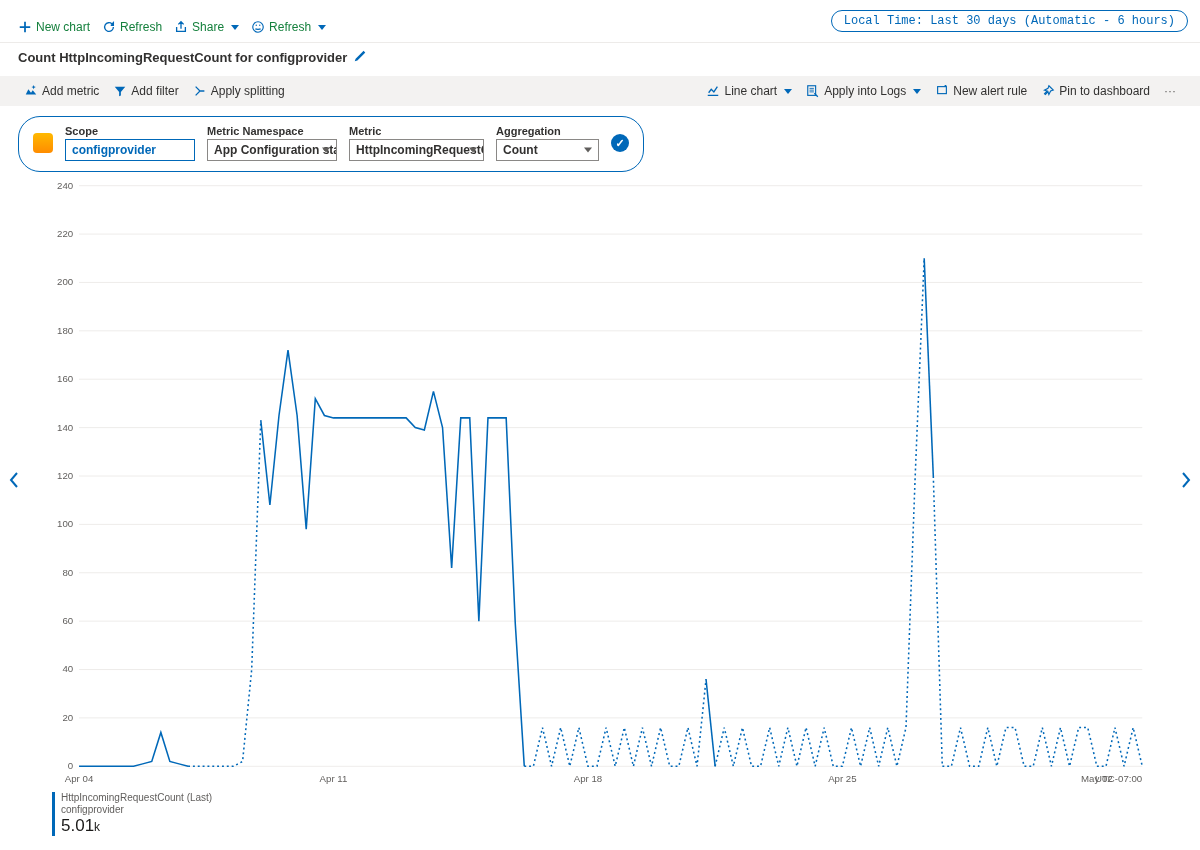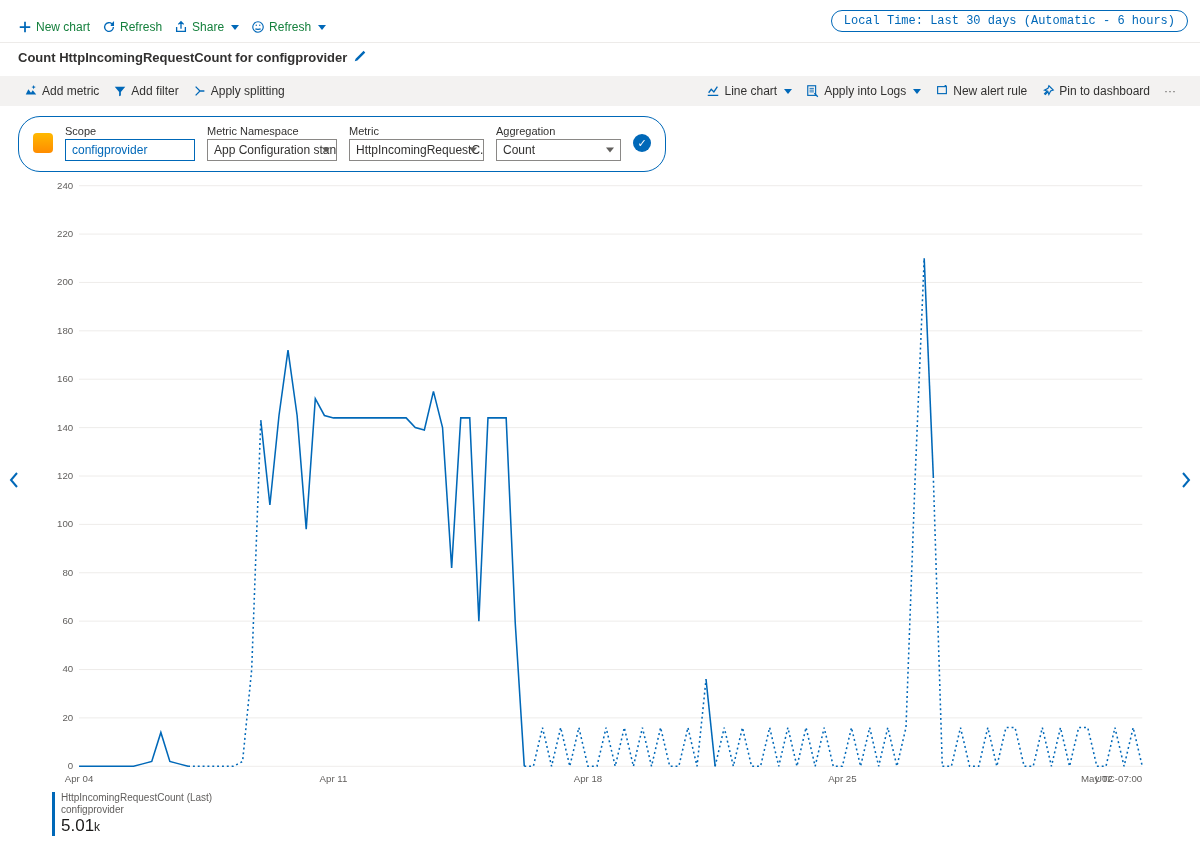--- a/index.html
+++ b/index.html
@@ -17,28 +17,28 @@
 
   
   .action-bar { display:flex; align-items:center; background:#f3f2f1; padding:4px 18px; gap:2px;margin-top:8px; }
   .action-bar .abtn { display:flex; align-items:center; gap:4px; padding:4px 6px; cursor:pointer; color:#323130; }
   .action-bar .abtn svg { fill:#0068b8; }
   .action-bar .spacer { flex:1; }
   .action-bar .dots { padding:4px 6px; cursor:pointer; color:#605e5c; }
 
   
   .metric-pill-row { padding:10px 18px 4px; }
-  .metric-pill { border:1.5px solid #0068b8; border-radius:22px; padding:8px 14px 10px; display:inline-flex; align-items:flex-end; gap:12px; position:relative; }
+  .metric-pill { border:1.5px solid #0068b8; border-radius:22px; padding:8px 14px 10px; display:inline-flex; align-items:flex-end; gap:12px; position:relative;font-weight:bold; }
   .metric-pill .icon-res { width:20px; height:20px; background:linear-gradient(#ffb900,#ff8c00); border-radius:4px; align-self:center;}
   .mfield { display:flex; flex-direction:column; gap:2px; }
   .mfield label { font-size:11px; color:#323130; }
   .mfield .fake-input, .mfield .fake-select { border:1px solid #8a8886; background:#fff; height:22px; padding:2px 20px 2px 6px; position:relative; font-size:12px; display:flex; align-items:center; white-space:nowrap; overflow:hidden; text-overflow:ellipsis;}
   .mfield .fake-input { border-color:#0068b8; color:#0068b8; width:130px; }
   .mfield .fake-select::after { content:""; position:absolute; right:6px; top:50%; width:0;height:0;border-left:4px solid transparent;border-right:4px solid transparent;border-top:5px solid #605e5c; transform:translateY(-50%);}
-  .w-ns { width:130px; } .w-me { width:135px; } .w-ag { width:125px; }
+  .w-ns { width:130px; } .w-me { width:135px; } .w-ag { width:103px; }
   .check-badge { width:18px;height:18px;border-radius:50%;background:#0068b8;color:#fff;display:flex;align-items:center;justify-content:center;font-size:11px;align-self:center;}
 
   
   .chart-zone { flex:1; position:relative; padding:0 30px 0 30px; min-height:0; }
   #chart-svg { width:100%; height:100%; }
   .gridline { stroke:#edebe9; stroke-width:1; }
   .axis-text { font-size:10px; fill:#605e5c; }
   .series-solid { fill:none; stroke:#0068b8; stroke-width:1.6; }
   .series-dash  { fill:none; stroke:#0068b8; stroke-width:1.6; stroke-dasharray:2 3; }
 

